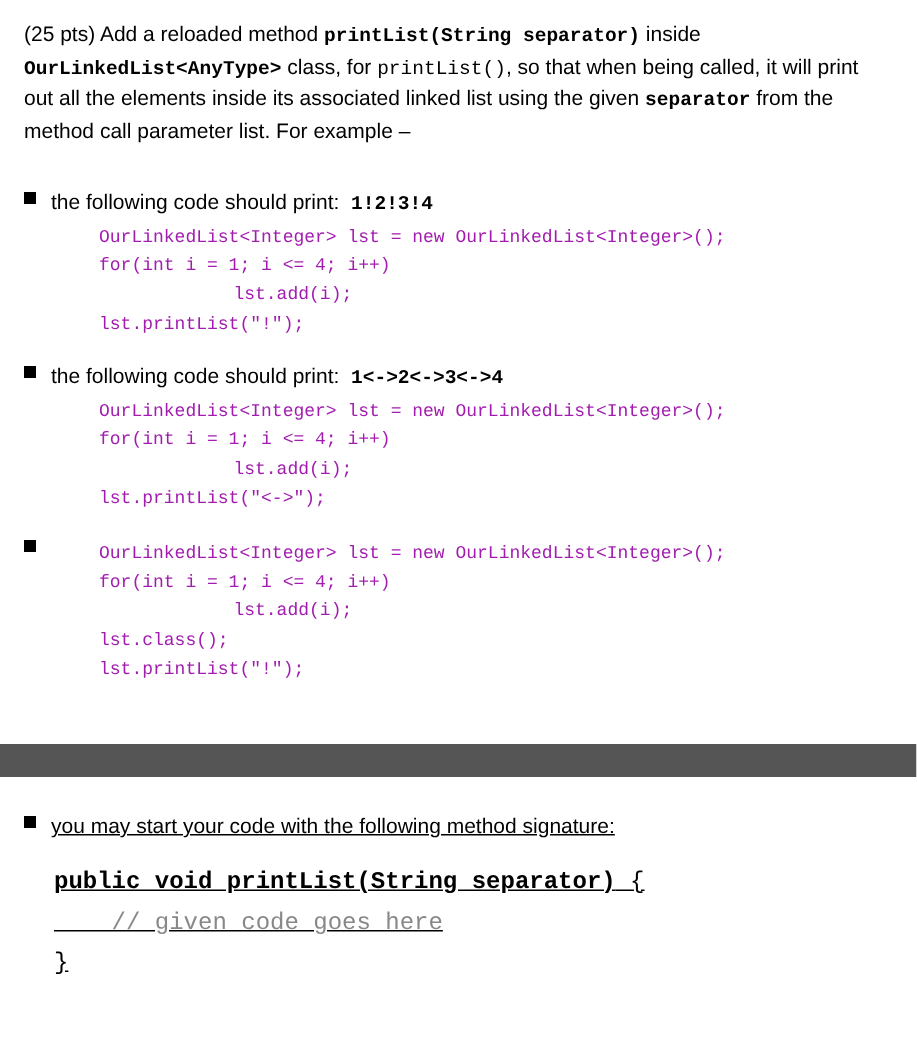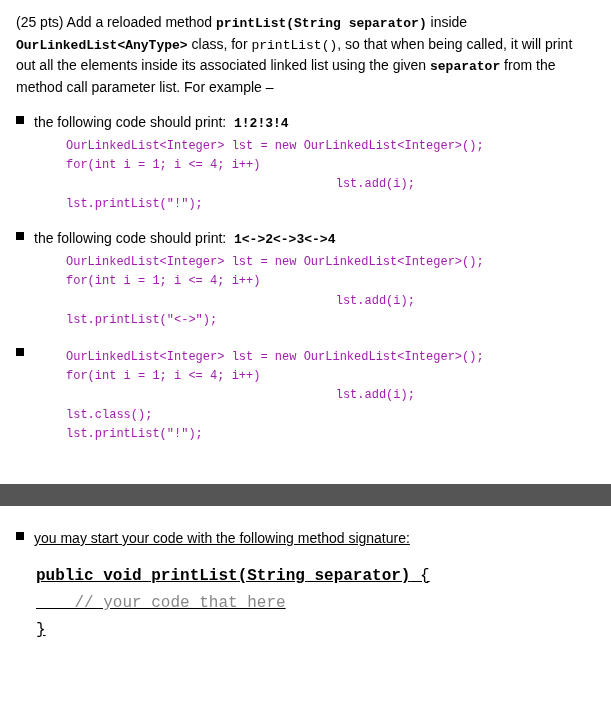--- a/index.html
+++ b/index.html
@@ -17,21 +17,21 @@
       color: #000000;
     }
 
     .main-content {
       padding: 12px 16px 16px 16px;
       background: #ffffff;
     }
 
     .problem-statement {
       line-height: 1.5;
-      margin-bottom: 14px;
+      margin-bottom: 26px;
     }
 
     code, .inline-code {
       font-family: 'Courier New', Courier, monospace;
       font-size: 13px;
     }
 
     .bold-code {
       font-family: 'Courier New', Courier, monospace;
       font-weight: bold;
@@ -75,21 +75,20 @@
       display: block;
       white-space: pre;
     }
 
     .code-indent-1 {
       padding-left: 32px;
     }
 
     .code-indent-2 {
       padding-left: 64px;
-      text-align: center;
     }
 
     .divider-bar {
       background-color: #555555;
       height: 22px;
       width: 100%;
       margin: 10px 0;
     }
 
     .bottom-section {
@@ -190,17 +189,17 @@
     <div class="bullet-item">
       <div class="bullet-square"></div>
       <div class="bullet-text">
         <span>you may start your code with the following method signature:</span>
       </div>
     </div>
   </div>
 
   <div class="method-signature-block">
     <span class="method-sig-line"><strong>public void printList(String separator)</strong> {</span>
-    <span class="method-sig-line comment-color">    // your code that here</span>
+    <span class="method-sig-line comment-color">    // given code goes here</span>
     <span class="method-sig-line">}</span>
   </div>
 
 </div>
 
 </body></html>

